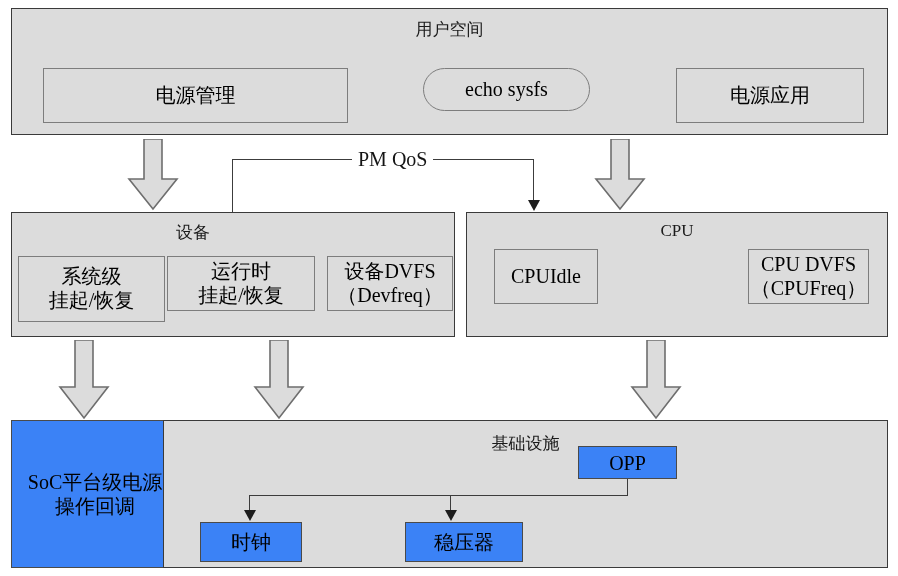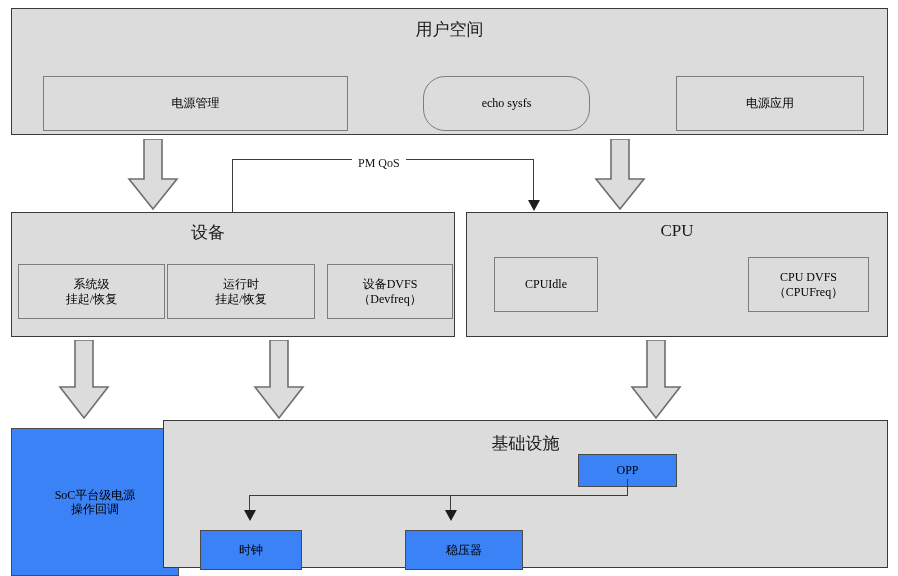--- a/index.html
+++ b/index.html
@@ -47,21 +47,21 @@
   }
   .group-title {
     position: absolute;
     text-align: center;
     color: #1a1a1a;
     white-space: nowrap;
   }
 
   
   .t17 { font-size: 17px; }
-  .t16 { font-size: 12px; margin-top: 8px; }
+  .t16 { font-size: 20px; }
 
   
   .fat-arrow {
     position: absolute;
   }
   .fat-arrow svg { display: block; }
 
   
   .hline {
     position: absolute;
@@ -92,21 +92,21 @@
 </style>
 </head>
 <body>
 
 <div id="canvas">
 
   <div class="group-box" style="left:11px; top:8px; width:877px; height:127px;"></div>
   <div class="group-title t17" style="left:11px; top:18px; width:877px;">用户空间</div>
 
   <div class="sub-box t16" style="left:43px; top:68px; width:305px; height:55px;">电源管理</div>
-  <div class="sub-box t16" style="left:423px; top:68px; width:167px; height:55px;border-radius:22px;">echo sysfs</div>
+  <div class="sub-box t16" style="left:423px; top:68px; width:167px; height:43px;border-radius:22px;">echo sysfs</div>
   <div class="sub-box t16" style="left:676px; top:68px; width:188px; height:55px;">电源应用</div>
 
   <div class="fat-arrow" style="left:127px; top:139px;">
     <svg width="52" height="72" viewBox="0 0 52 72">
       <polygon points="17,0 35,0 35,40 50,40 26,70 2,40 17,40" fill="#dcdcdc" stroke="#6e6e6e" stroke-width="1.6"></polygon>
     </svg>
   </div>
 
   <div class="fat-arrow" style="left:594px; top:139px;">
     <svg width="52" height="72" viewBox="0 0 52 72">
@@ -114,23 +114,23 @@
     </svg>
   </div>
 
   <div class="hline" style="left:232px; top:159px; width:302px;"></div>
   <div class="vline" style="left:232px; top:159px; height:53px;"></div>
   <div class="vline" style="left:533px; top:159px; height:42px;"></div>
   <div class="arrowhead" style="left:528px; top:200px;"></div>
   <div class="line-label t16" style="left:352px; top:148px;">PM QoS</div>
 
   <div class="group-box" style="left:11px; top:212px; width:444px; height:125px;"></div>
-  <div class="group-title t17" style="left:11px; top:221px; width:364px;padding-left:15px;">设备</div>
+  <div class="group-title t17" style="left:11px; top:221px; width:364px;">设备</div>
 
-  <div class="sub-box t16" style="left:18px; top:256px; width:147px; height:55px;">
+  <div class="sub-box t16" style="left:18px; top:256px; width:147px; height:66px;">
     <span>
       <span>系统级</span><br>
       <span>挂起/恢复</span>
     </span>
   </div>
   <div class="sub-box t16" style="left:167px; top:256px; width:148px; height:55px;">
     <span>
       <span>运行时</span><br>
       <span>挂起/恢复</span>
     </span>

